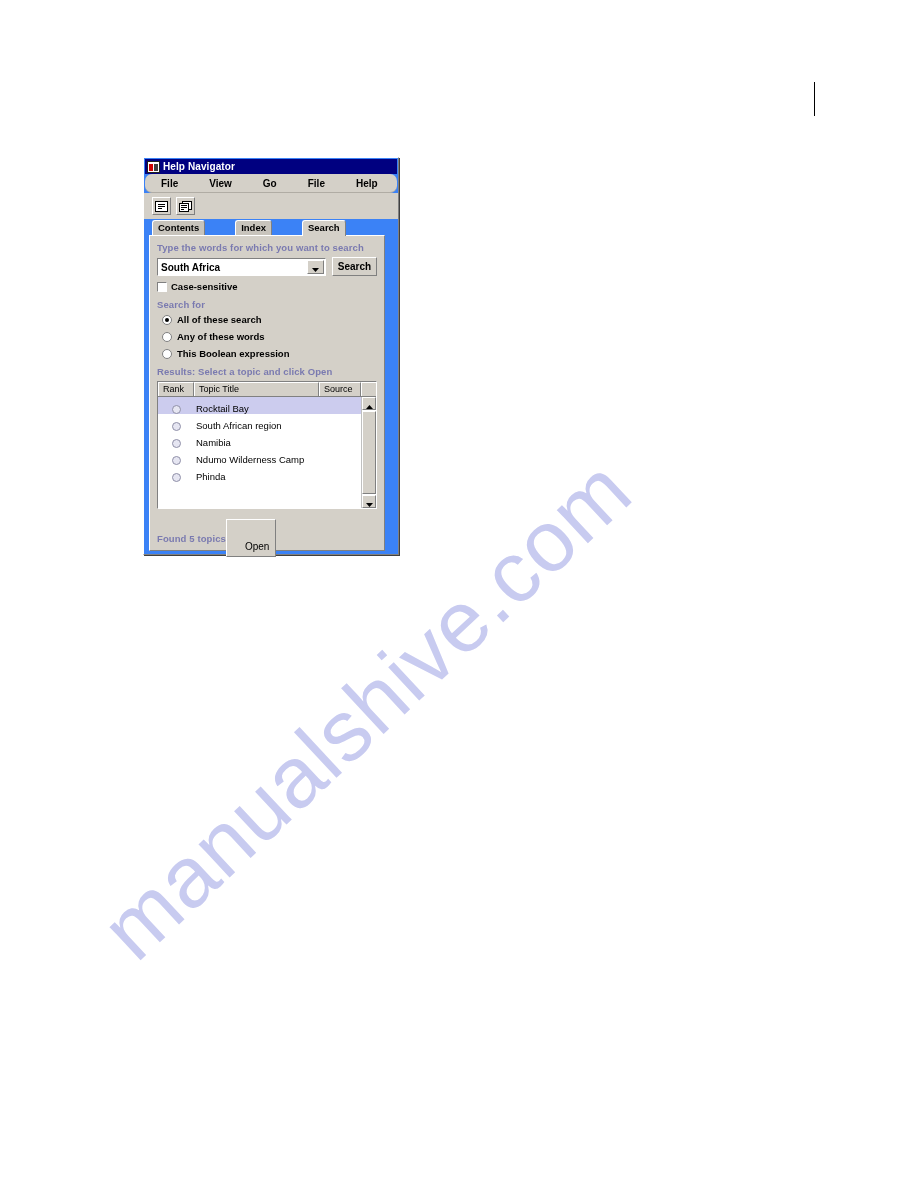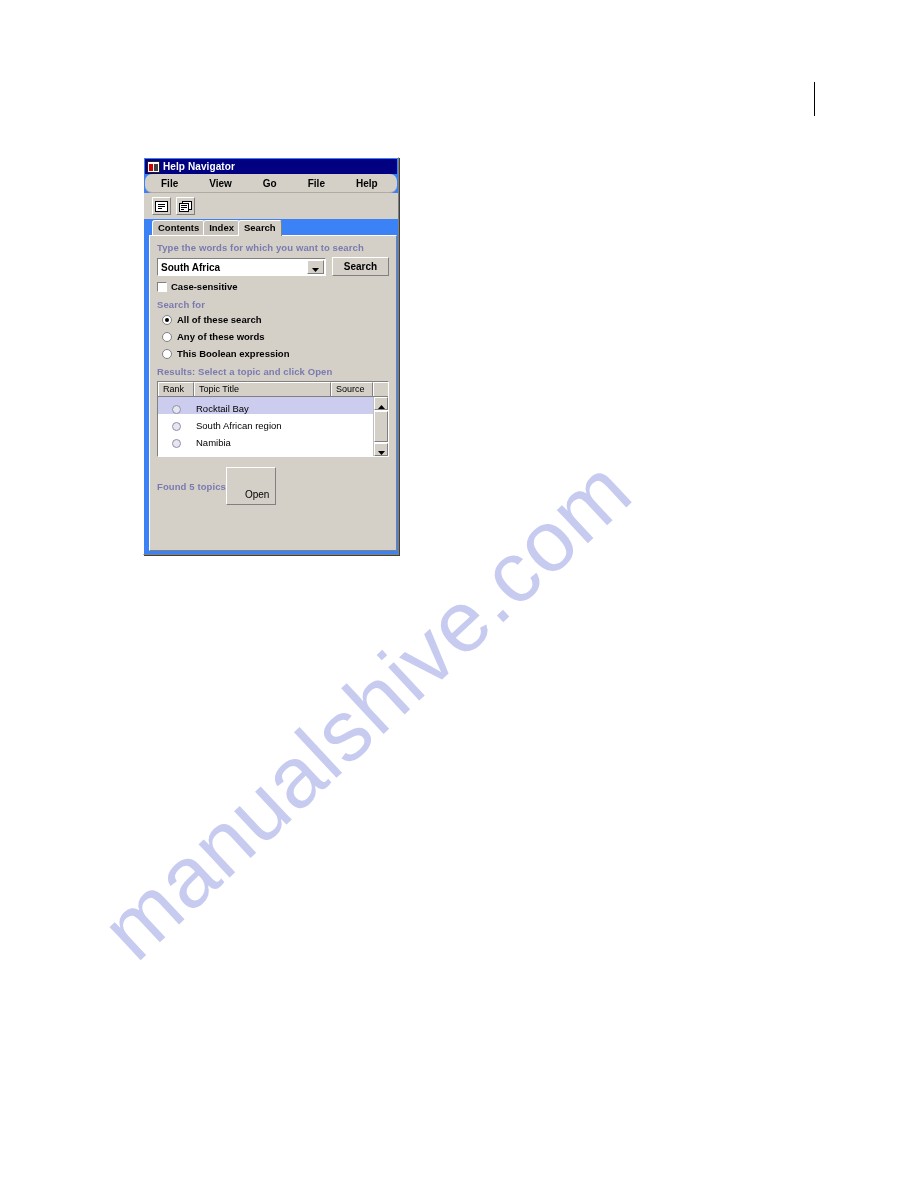--- a/index.html
+++ b/index.html
@@ -163,20 +163,21 @@
   .tool-btn svg { display: block; }
 
   
   .tabstrip {
     display: flex;
     align-items: flex-end;
     padding-left: 8px;
     height: 16px;
     position: relative;
     z-index: 3;
+    gap: 32px;
   }
   .tab {
     font-size: 9.5px;
     font-weight: bold;
     color: #000000;
     padding: 1px 5px 2px 5px;
     background: #c8c4bc;
     border-top: 1px solid #ffffff;
     border-left: 1px solid #ffffff;
     border-right: 1px solid #808080;
@@ -190,21 +191,21 @@
     background: #d4d0c8;
     color: #000000;
     padding-bottom: 3px;
     margin-bottom: -1px;
     z-index: 4;
     position: relative;
   }
 
   
   .panel {
-    margin: 0 1px 0 5px;
+    margin: 0 13px 0 5px;
     background: #d4d0c8;
     border-top: 1px solid #ffffff;
     border-left: 1px solid #ffffff;
     border-right: 1px solid #808080;
     border-bottom: 1px solid #808080;
     box-sizing: border-box;
     padding: 6px 7px 6px 7px;
     height: 316px;
     position: relative;
   }
@@ -343,21 +344,21 @@
 
   
   .results-wrap {
     margin-top: 2px;
     border-top: 1px solid #808080;
     border-left: 1px solid #808080;
     border-right: 1px solid #ffffff;
     border-bottom: 1px solid #ffffff;
     background: #ffffff;
     box-sizing: border-box;
-    height: 76px;
+    height: 128px;
     display: flex;
     flex-direction: column;
   }
   .results-header {
     display: flex;
     height: 14px;
     background: #d4d0c8;
     flex: 0 0 14px;
     border-bottom: 1px solid #808080;
   }

